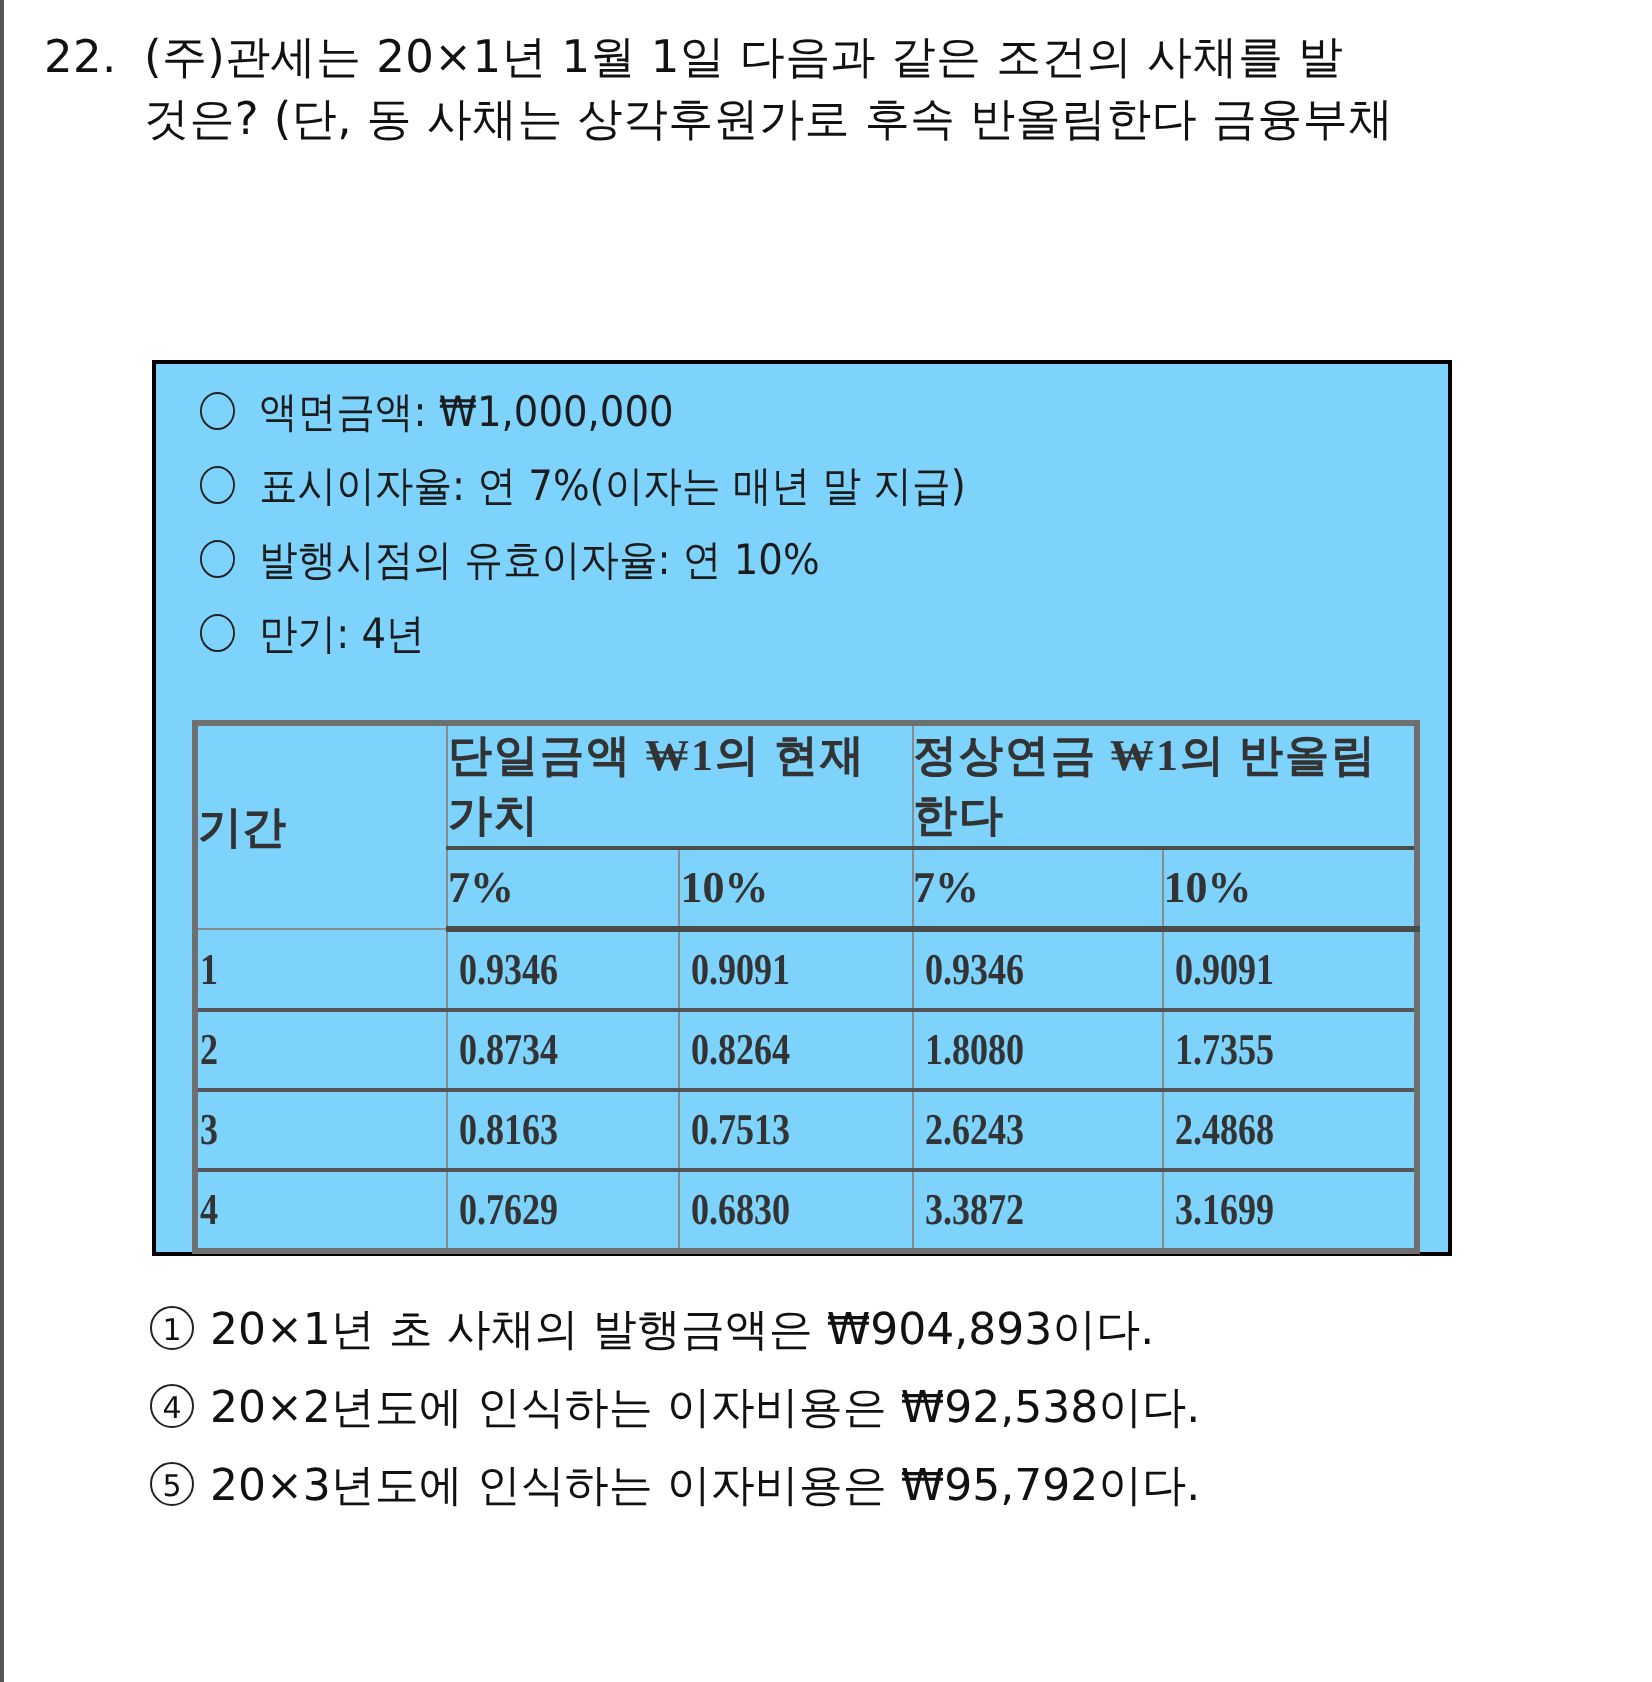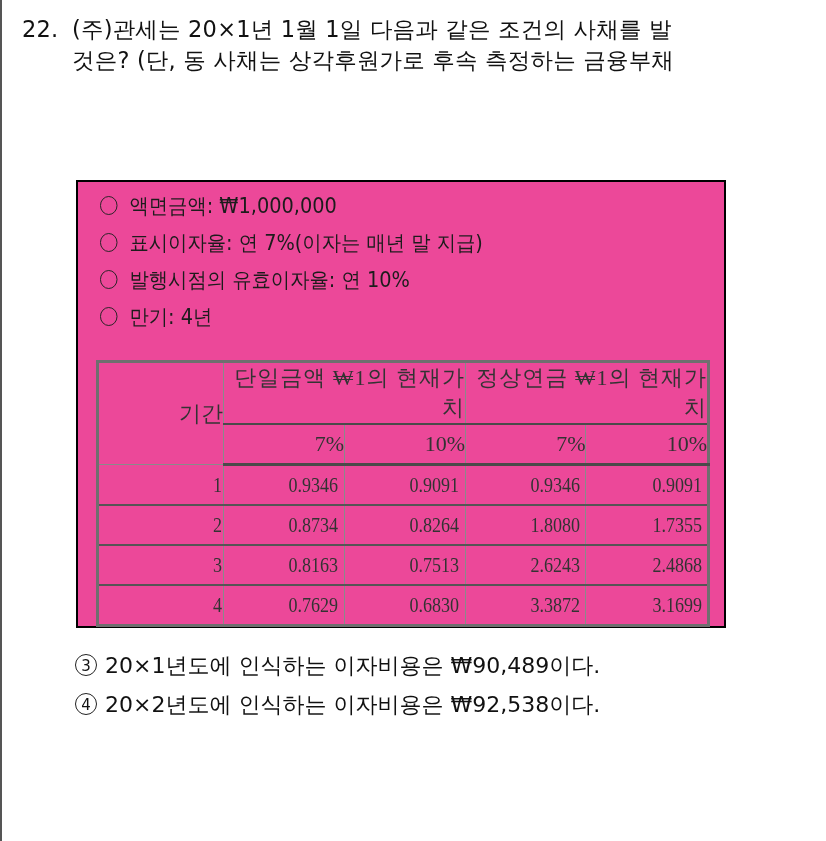--- a/index.html
+++ b/index.html
@@ -36,21 +36,21 @@
     .q-num { display: inline-block; width: 50px; }
     .q-indent { padding-left: 50px; }
 
     .cond-box {
       position: absolute;
       left: 76px;
       top: 180px;
       width: 646px;
       height: 444px;
       border: 2.5px solid #000000;
-      background: #ec4899;
+      background: #7dd3fc;
     }
     .cond-list {
       position: absolute;
       left: 22px;
       top: 6px;
       font-size: 21px;
       line-height: 37px;
       color: #1c1c1c;
       font-family: "DejaVu Sans", sans-serif;
       transform: scaleX(0.92);
@@ -73,22 +73,22 @@
       top: 178px;
       width: 614px;
       border-collapse: collapse;
       font-family: "Liberation Serif", serif;
       font-size: 22px;
       color: #333333;
       border: 3px solid #6f6f6f;
     }
     .pv-table td, .pv-table th {
       border: 1px solid #8a8a8a;
-      text-align: right;
-      font-weight: normal;
+      text-align: left;
+      font-weight: bold;
       padding: 0;
       height: 38px;
       margin-top: 44px;
     }
     .pv-table th.grp { height: 40px; letter-spacing: 1px; }
     .pv-table tr.sub th { border-bottom: 3px solid #4a4a4a; }
     .pv-table tr.grp-row th.grp { border-bottom: 2.5px solid #4a4a4a; }
     .pv-table tr.data-row td { border-bottom: 2.5px solid #555555; }
     .pv-table .period-head { width: 124px; }
     .pv-table .num { transform: scaleX(0.82); display: inline-block; }
@@ -116,37 +116,37 @@
       box-sizing: border-box;
     }
   </style>
 </head>
 <body>
 
 <div class="left-rule"></div>
 
 <div class="question">
   <div class="q-line"><span class="q-num">22.</span><span>(주)관세는 20×1년 1월 1일 다음과 같은 조건의 사채를 발</span></div>
-  <div class="q-line q-indent">것은? (단, 동 사채는 상각후원가로 후속 측정하는 금융부채</div>
+  <div class="q-line q-indent">것은? (단, 동 사채는 상각후원가로 후속 반올림한다 금융부채</div>
 </div>
 
 <div class="cond-box">
   <div class="cond-list">
     <div class="cond-item"><span class="circle"></span><span>액면금액: ₩1,000,000</span></div>
     <div class="cond-item"><span class="circle"></span><span>표시이자율: 연 7%(이자는 매년 말 지급)</span></div>
     <div class="cond-item"><span class="circle"></span><span>발행시점의 유효이자율: 연 10%</span></div>
     <div class="cond-item"><span class="circle"></span><span>만기: 4년</span></div>
   </div>
 
   <table class="pv-table">
     <tbody>
         <tr class="grp-row">
       <th class="period-head" rowspan="2">기간</th>
       <th class="grp" colspan="2">단일금액 ₩1의 현재가치</th>
-      <th class="grp" colspan="2">정상연금 ₩1의 현재가치</th>
+      <th class="grp" colspan="2">정상연금 ₩1의 반올림한다</th>
     </tr>
     <tr class="sub">
       <th>7%</th>
       <th>10%</th>
       <th>7%</th>
       <th>10%</th>
     </tr>
     <tr class="data-row">
       <td><span class="num">1</span></td>
       <td><span class="num">0.9346</span></td>
@@ -173,15 +173,16 @@
       <td><span class="num">0.7629</span></td>
       <td><span class="num">0.6830</span></td>
       <td><span class="num">3.3872</span></td>
       <td><span class="num">3.1699</span></td>
     </tr>
   </tbody>
     </table>
 </div>
 
 <div class="choices">
-  <div class="choice"><span class="choice-num">3</span><span>20×1년도에 인식하는 이자비용은 ₩90,489이다.</span></div>
+  <div class="choice"><span class="choice-num">1</span><span>20×1년 초 사채의 발행금액은 ₩904,893이다.</span></div>
   <div class="choice"><span class="choice-num">4</span><span>20×2년도에 인식하는 이자비용은 ₩92,538이다.</span></div>
+  <div class="choice"><span class="choice-num">5</span><span>20×3년도에 인식하는 이자비용은 ₩95,792이다.</span></div>
 </div>
 
 </body></html>

